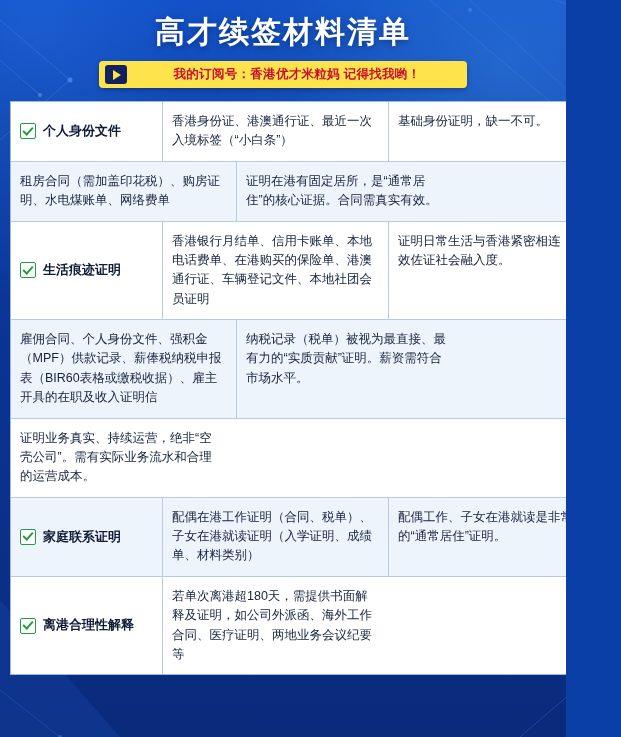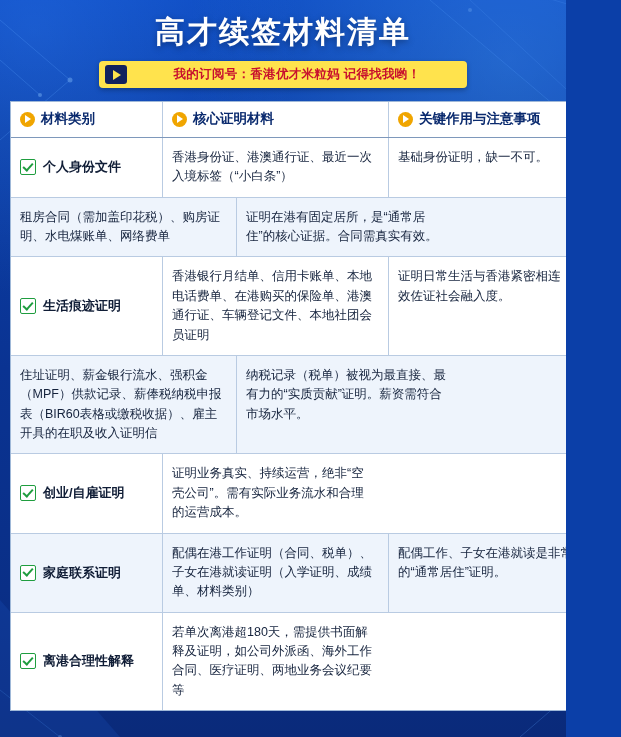--- a/index.html
+++ b/index.html
@@ -203,34 +203,20 @@
     <div class="subtitle-bar">
       <span class="play-badge">
           <span></span>
         </span>
       <span class="subtitle-text">我的订阅号：香港优才米粒妈  记得找我哟！</span>
     </div>
   </div>
 
   <div class="table">
 
-    <div class="row head-row">
-      <div class="cell c1">
-        <span class="hicon"></span>
-        <span>材料类别</span>
-      </div>
-      <div class="cell c2">
-        <span class="hicon"></span>
-        <span>核心证明材料</span>
-      </div>
-      <div class="cell c3">
-        <span class="hicon"></span>
-        <span>关键作用与注意事项</span>
-      </div>
-    </div>
 
     <div class="row row-white">
       <div class="cell c1">
         <span class="check"></span>
         <span class="cat-label">个人身份文件</span>
       </div>
       <div class="cell c2">香港身份证、港澳通行证、最近一次入境标签（“小白条”）</div>
       <div class="cell c3">基础身份证明，缺一不可。</div>
     </div>
 
@@ -242,29 +228,25 @@
     <div class="row row-white">
       <div class="cell c1">
         <span class="check"></span>
         <span class="cat-label">生活痕迹证明</span>
       </div>
       <div class="cell c2">香港银行月结单、信用卡账单、本地电话费单、在港购买的保险单、港澳通行证、车辆登记文件、本地社团会员证明</div>
       <div class="cell c3">证明日常生活与香港紧密相连，能有效佐证社会融入度。</div>
     </div>
 
     <div class="row row-alt">
-      <div class="cell c2">住址证明、薪金银行流水、强积金（MPF）供款记录、薪俸税纳税申报表（BIR60表格或缴税收据）、雇主开具的在职及收入证明信</div>
+      <div class="cell c2">雇佣合同、个人身份文件、强积金（MPF）供款记录、薪俸税纳税申报表（BIR60表格或缴税收据）、雇主开具的在职及收入证明信</div>
       <div class="cell c3">纳税记录（税单）被视为最直接、最有力的“实质贡献”证明。薪资需符合市场水平。</div>
     </div>
 
     <div class="row row-white">
-      <div class="cell c1">
-        <span class="check"></span>
-        <span class="cat-label">创业/自雇证明</span>
-      </div>
       <div class="cell c3">证明业务真实、持续运营，绝非“空壳公司”。需有实际业务流水和合理的运营成本。</div>
     </div>
 
     <div class="row row-alt">
       <div class="cell c1">
         <span class="check"></span>
         <span class="cat-label">家庭联系证明</span>
       </div>
       <div class="cell c2">配偶在港工作证明（合同、税单）、子女在港就读证明（入学证明、成绩单、材料类别）</div>
       <div class="cell c3">配偶工作、子女在港就读是非常有力的“通常居住”证明。</div>

